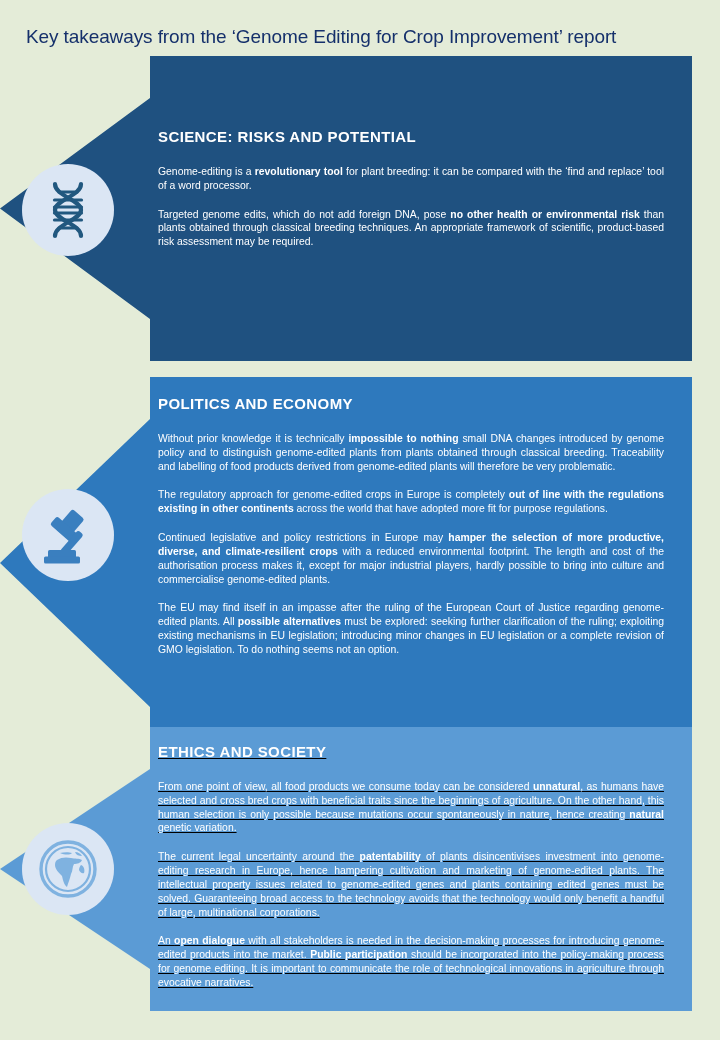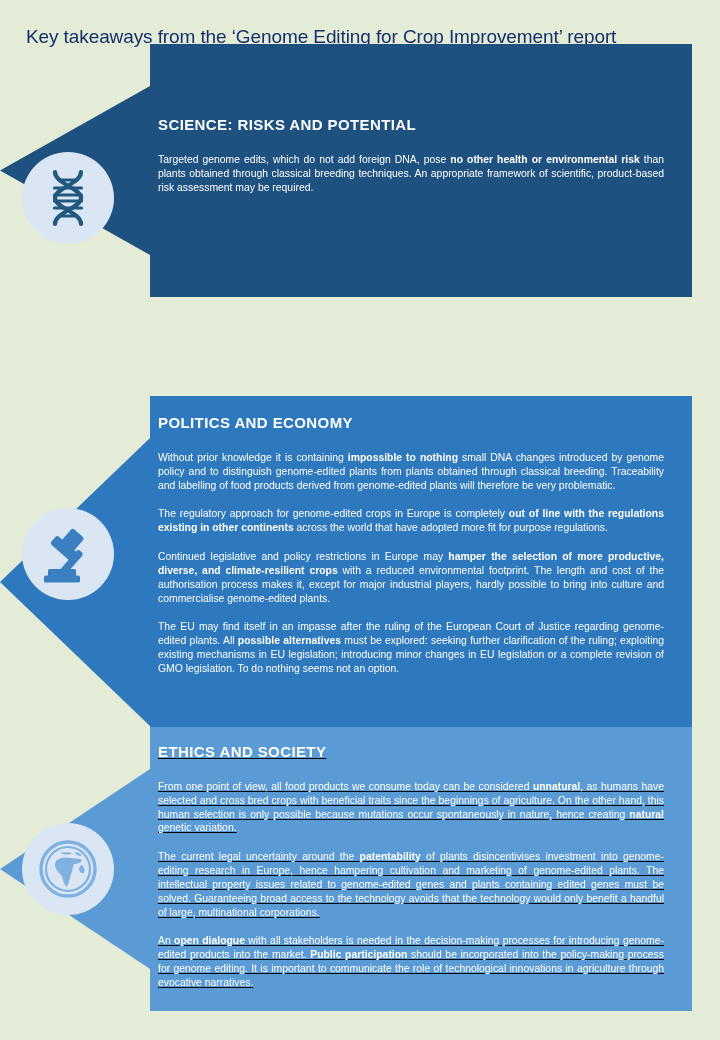--- a/index.html
+++ b/index.html
@@ -48,22 +48,22 @@
       150px 100%,
       150px calc(100% - 42px),
       0 50%,
       150px 42px
     );
   }
   .sec-1 .banner { background: #1f5180; }
   .sec-2 .banner { background: #2e79bd; }
   .sec-3 .banner { background: #5b9bd5; }
 
-  .sec-1 { top: 44px;  height: 253px; width: 692px; }
-  .sec-2 { top: 396px; height: 372px; width: 692px; }
+  .sec-1 { top: 56px;  height: 305px; width: 692px; }
+  .sec-2 { top: 377px; height: 372px; width: 692px; }
   .sec-3 { top: 727px; height: 284px; width: 692px; }
 
   
   .icon-bubble {
     position: absolute;
     left: 22px;
     width: 92px;
     height: 92px;
     border-radius: 50%;
     background: #dbe6f4;
@@ -130,20 +130,21 @@
           <line x1="14.5" y1="41" x2="41.5" y2="41"></line>
           <line x1="19" y1="49" x2="37" y2="49"></line>
         </g>
       </svg>
     </span>
   </div>
 
   <div class="content">
     <div class="sec-heading">SCIENCE: RISKS AND POTENTIAL</div>
     <div>
+        <p class="para"><span>Genome-editing is a </span><b>revolutionary tool</b><span> for plant breeding: it can be compared with the ‘find and replace’ tool of a word processor.</span></p>
         <p class="para"><span>Targeted genome edits, which do not add foreign DNA, pose </span><b>no other health or environmental risk</b><span> than plants obtained through classical breeding techniques. An appropriate framework of scientific, product-based risk assessment may be required.</span></p>
       </div>
   </div>
 </div>
 
 <div class="section sec-2">
   <div class="banner"></div>
 
   <div class="icon-bubble">
     <span>
@@ -155,21 +156,21 @@
           <rect x="10" y="45" width="28" height="8" rx="1.6"></rect>
           <rect x="6" y="51.5" width="36" height="7" rx="1.6"></rect>
         </g>
       </svg>
     </span>
   </div>
 
   <div class="content">
     <div class="sec-heading">POLITICS AND ECONOMY</div>
     <div>
-        <p class="para"><span>Without prior knowledge it is containing </span><b>impossible to nothing</b><span> small DNA changes introduced by genome policy and to distinguish genome-edited plants from plants obtained through classical breeding. Traceability and labelling of food products derived from genome-edited plants will therefore be very problematic.</span></p>
+        <p class="para"><span>Without prior knowledge it is technically </span><b>impossible to nothing</b><span> small DNA changes introduced by genome policy and to distinguish genome-edited plants from plants obtained through classical breeding. Traceability and labelling of food products derived from genome-edited plants will therefore be very problematic.</span></p>
         <p class="para"><span>The regulatory approach for genome-edited crops in Europe is completely </span><b>out of line with the regulations existing in other continents</b><span> across the world that have adopted more fit for purpose regulations.</span></p>
         <p class="para"><span>Continued legislative and policy restrictions in Europe may </span><b>hamper the selection of more productive, diverse, and climate-resilient crops</b><span> with a reduced environmental footprint. The length and cost of the authorisation process makes it, except for major industrial players, hardly possible to bring into culture and commercialise genome-edited plants.</span></p>
         <p class="para"><span>The EU may find itself in an impasse after the ruling of the European Court of Justice regarding genome-edited plants. All </span><b>possible alternatives</b><span> must be explored: seeking further clarification of the ruling; exploiting existing mechanisms in EU legislation; introducing minor changes in EU legislation or a complete revision of GMO legislation. To do nothing seems not an option.</span></p>
       </div>
   </div>
 </div>
 
 <div class="section sec-3">
   <div class="banner"></div>
 

